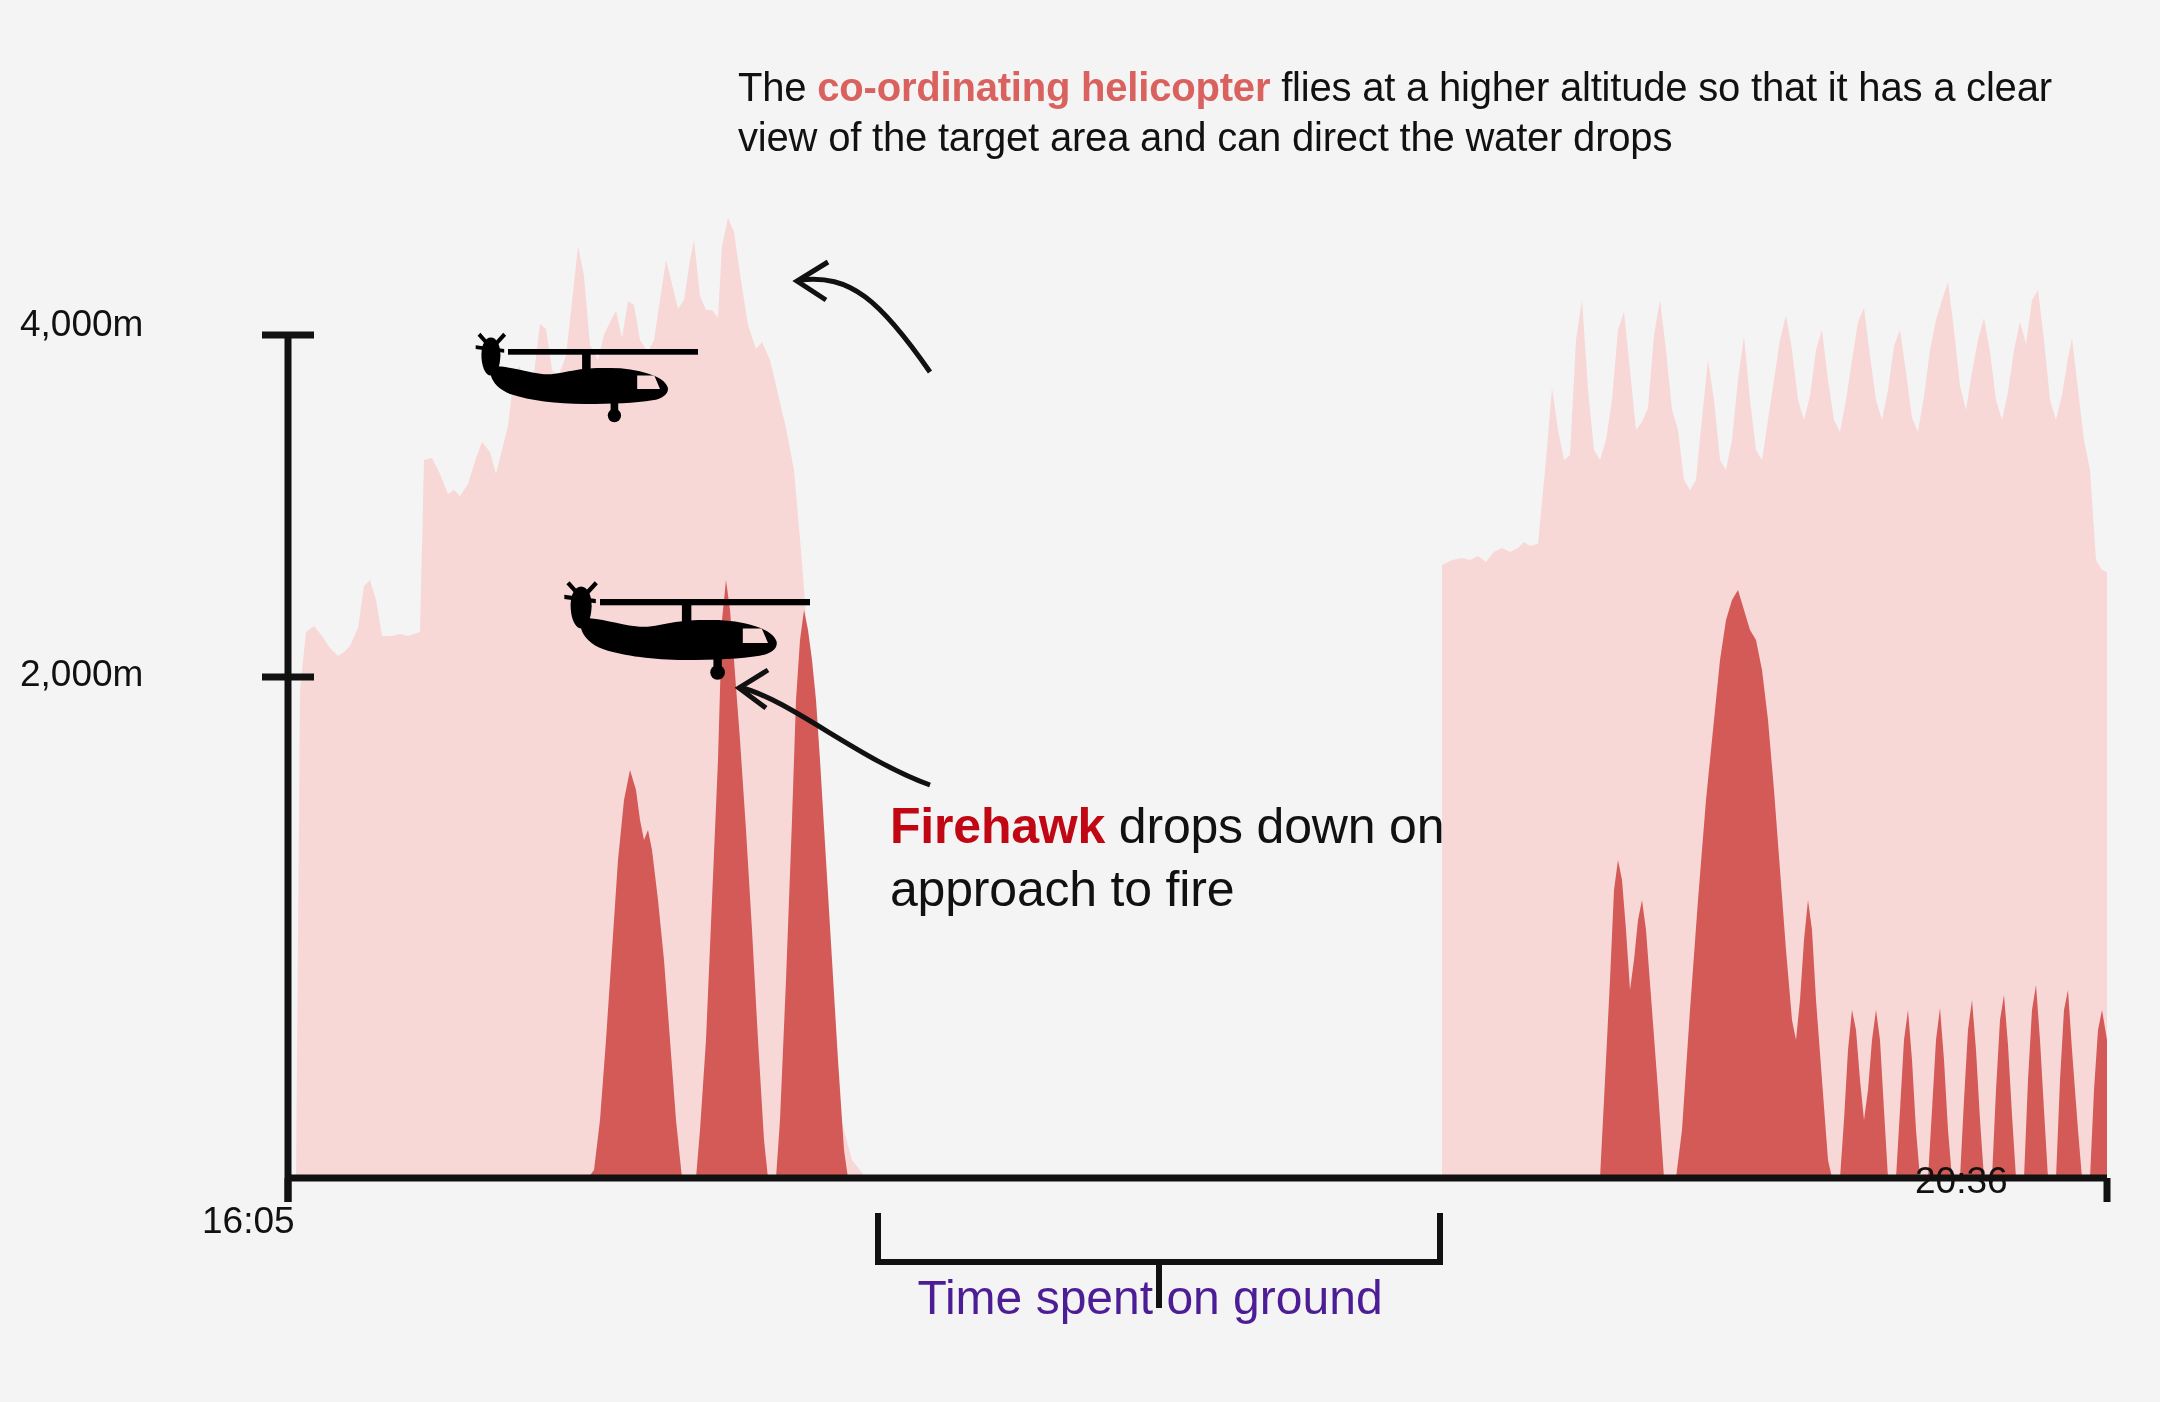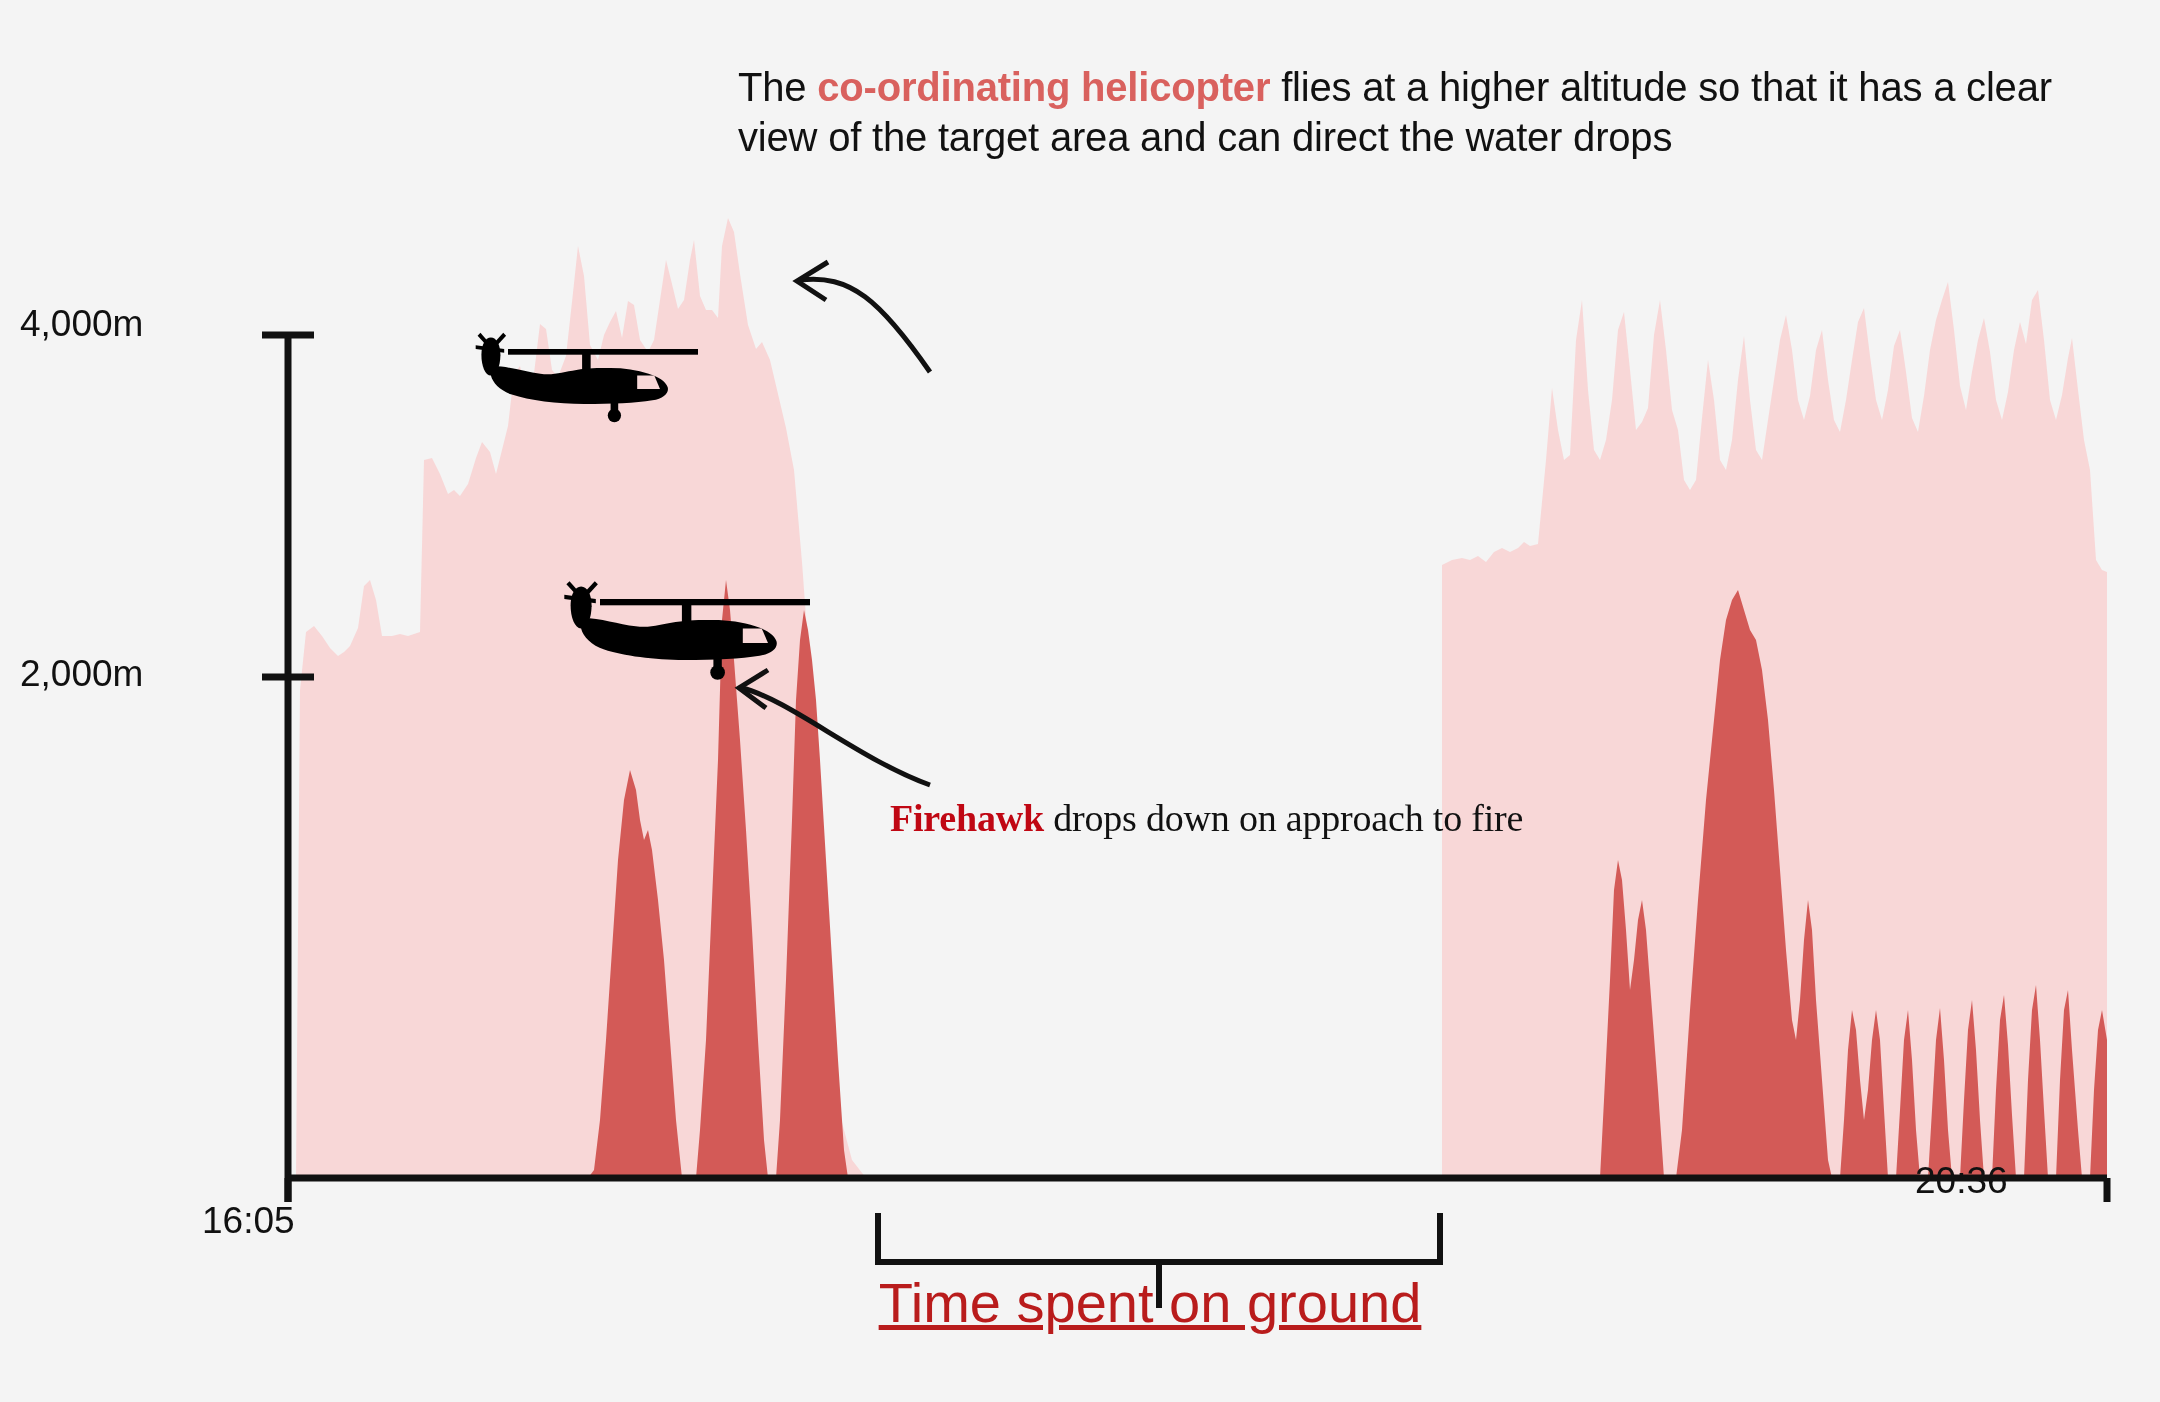--- a/index.html
+++ b/index.html
@@ -37,22 +37,21 @@
   #annot-helicopter {
     left: 738px;
     top: 62px;
     width: 1400px;
     font-size: 40px;
   }
   #annot-firehawk {
     left: 890px;
     top: 795px;
     width: 680px;
-    font-size: 38px;
-    font-family: Liberation Serif, serif;
+    font-size: 50px;
   }
   .hl-coord {
     color: #d9615e;
     font-weight: 700;
   }
   .hl-firehawk {
     color: #c00713;
     font-weight: 700;
   }
   
@@ -65,24 +64,23 @@
   #ylabel-4000 { left: 20px;  top: 303px; }
   #ylabel-2000 { left: 20px;  top: 645px; margin-top: 8px; }
   #xlabel-start { left: 202px; top: 1200px; }
   #xlabel-end   { left: 1915px; top: 1160px; }
   #ground-label {
     position: absolute;
     left: 780px;
     top: 1270px;
     width: 740px;
     text-align: center;
-    font-size: 56px;
-    color: #b91c1c;
+    font-size: 48px;
+    color: #4c1d95;
     white-space: nowrap;
-    text-decoration: underline;
   }
   .axis-line { stroke: #111111; stroke-width: 7; fill: none; }
   .tick-line { stroke: #111111; stroke-width: 7; fill: none; }
   .bracket   { stroke: #111111; stroke-width: 6; fill: none; }
   .arrow     { stroke: #111111; stroke-width: 5; fill: none; }
   .arrow-head{ fill: none; stroke: #111111; stroke-width: 5; }
 </style>
 </head>
 <body>
 

